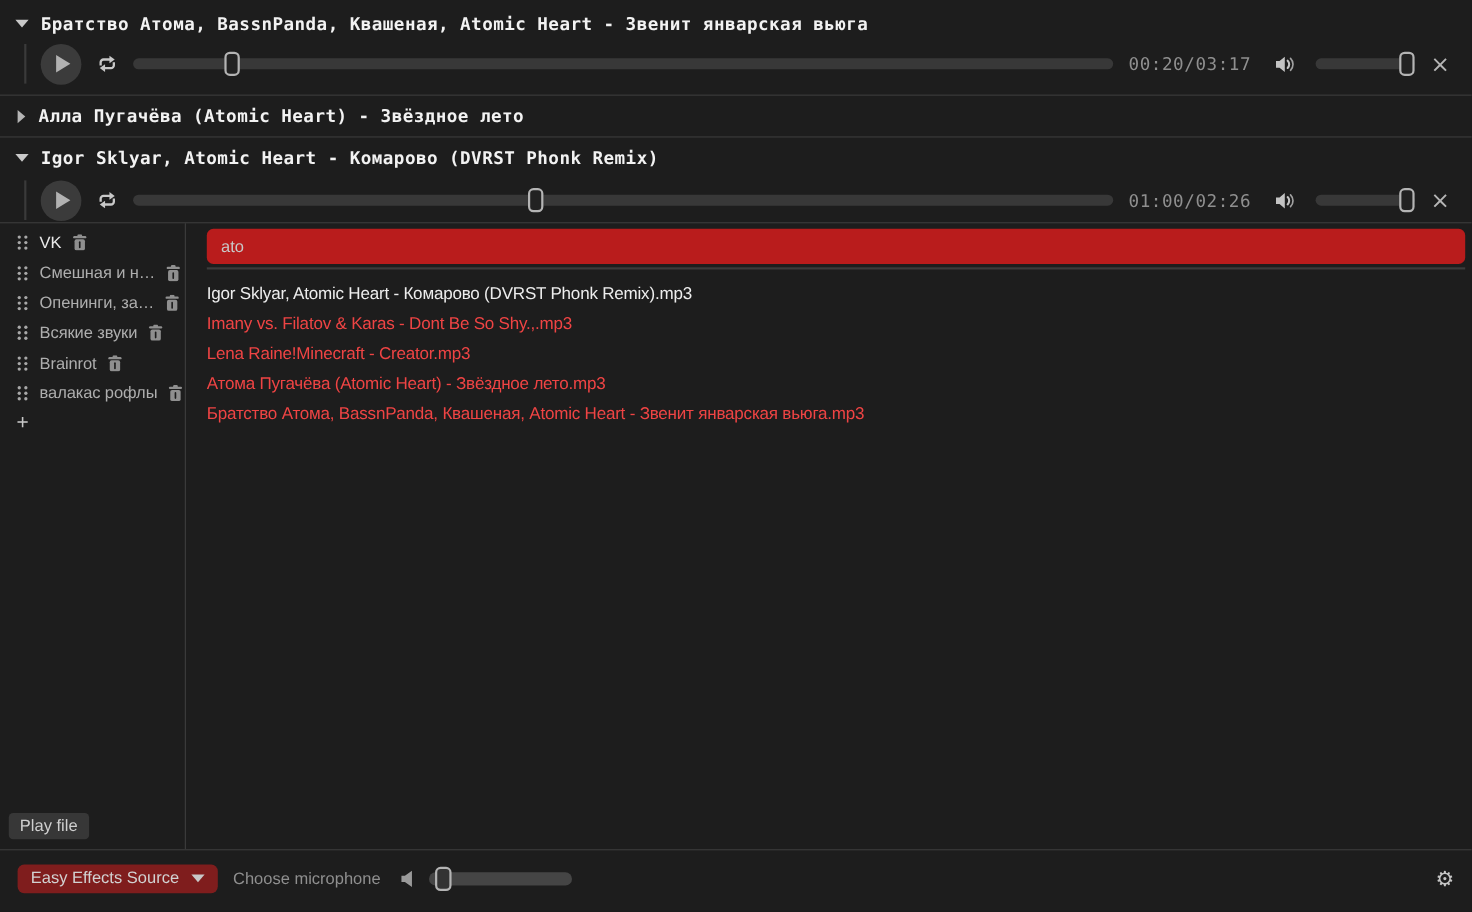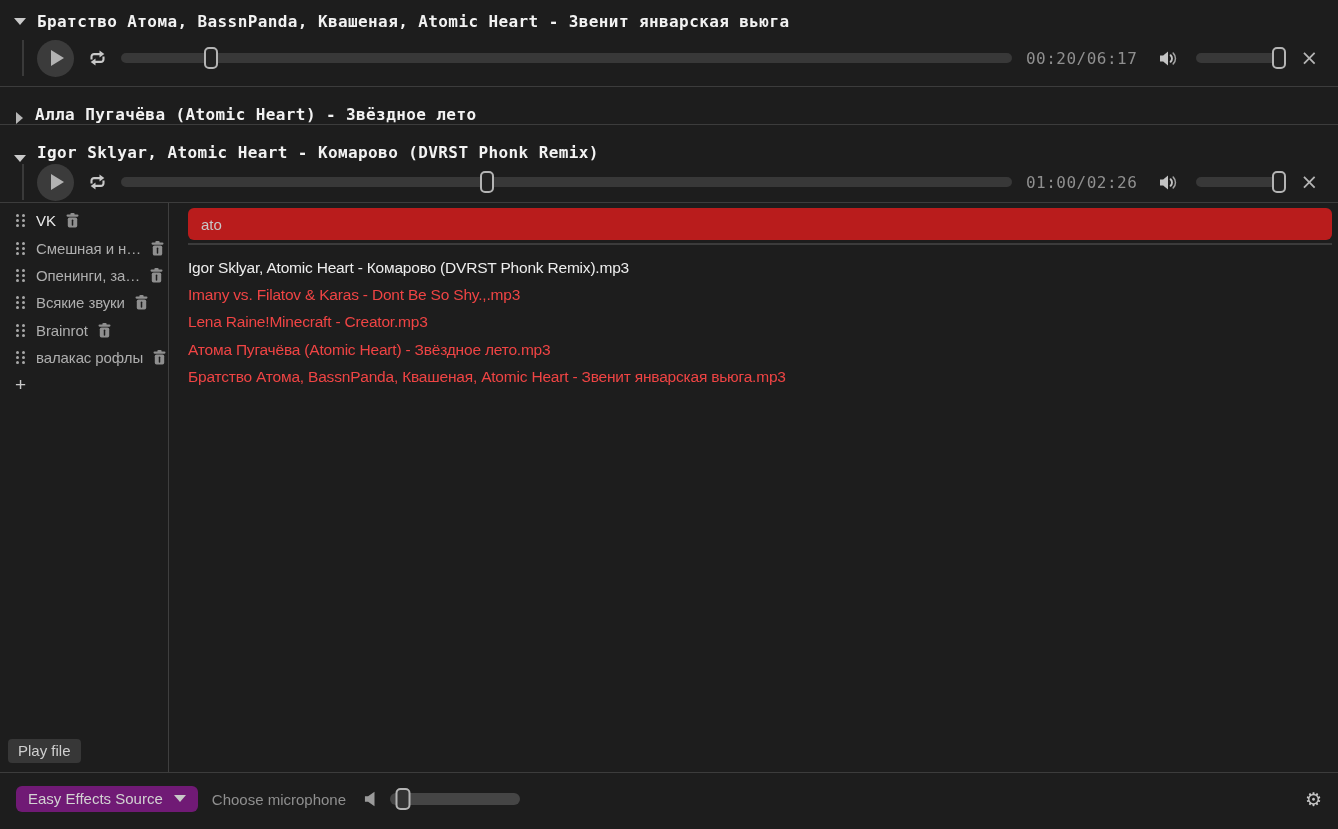--- a/index.html
+++ b/index.html
@@ -9,21 +9,21 @@
     font-family:"Liberation Sans", sans-serif;
     color:#c8c8c8;
     position:relative;
   }
   .mono { font-family:"DejaVu Sans Mono", monospace; }
 
   
   .p-header {
     height:36px; display:flex; align-items:center; padding:6px 0 0 14px; cursor:pointer;
   }
-  .p-header.collapsed { height:37px; padding-top:0;align-items:flex-end; }
+  .p-header.collapsed { height:37px; padding-top:0; }
   .caret-down {
     width:0; height:0; border-left:6px solid transparent; border-right:6px solid transparent;
     border-top:7px solid #c9c9c9; margin-right:11px; flex:0 0 auto;
   }
   .caret-right {
     width:0; height:0; border-top:6px solid transparent; border-bottom:6px solid transparent;
     border-left:7px solid #b5b5b5; margin-right:12px; margin-left:2px; flex:0 0 auto;
   }
   .p-title {
     font-size:16px; font-weight:bold; letter-spacing:0.4px; color:#f2f2f2; white-space:nowrap;
@@ -88,21 +88,21 @@
     height:27.4px; display:flex; align-items:center; font-size:15.5px; letter-spacing:-0.2px;
     color:#ef4444; white-space:nowrap; cursor:pointer;
   }
   .files li.selected { color:#ededed; }
 
   
   .bottombar {
     height:53px; border-top:1px solid #3c3c3c; display:flex; align-items:center; padding:0 16px;
   }
   .source-dd {
-    display:flex; align-items:center; gap:11px; background:#701a75; border:none; border-radius:6px;
+    display:flex; align-items:center; gap:11px; background:#7f1d1d; border:none; border-radius:6px;
     color:#d2d2d2; font-size:15px; padding:4px 12px 5px; cursor:pointer; font-family:inherit;
   }
   .dd-caret {
     width:0; height:0; border-left:6px solid transparent; border-right:6px solid transparent;
     border-top:7px solid #c8c8c8;
   }
   .mic-label { margin-left:14px; font-size:15px; color:#8f8f8f; }
   .muted-icon { margin-left:17px; display:flex; cursor:pointer; }
   .slider.mic { width:130px; height:12px; border-radius:6px; background:#454545; margin-left:13px; flex:0 0 auto; }
   .slider.mic .handle { width:15px; height:22px; background:#333; }
@@ -126,21 +126,21 @@
       <svg width="21" height="20" viewBox="0 0 21 20">
         <path d="M4.5 11.5 V8.7 a2.6 2.6 0 0 1 2.6 -2.6 H13" stroke="#c8c8c8" stroke-width="2.1" fill="none"></path>
         <polygon points="12.5,2.6 17.3,6.1 12.5,9.6" fill="#c8c8c8"></polygon>
         <path d="M16.5 8.5 V11.3 a2.6 2.6 0 0 1 -2.6 2.6 H8" stroke="#c8c8c8" stroke-width="2.1" fill="none"></path>
         <polygon points="8.5,10.4 3.7,13.9 8.5,17.4" fill="#c8c8c8"></polygon>
       </svg>
     </span>
     <div class="slider seek">
       <span class="handle" style="left: 10.1%;"></span>
     </div>
-    <span class="time-label mono">00:20/06:17</span>
+    <span class="time-label mono">00:20/03:17</span>
     <span class="vol-icon">
       <svg width="23" height="19" viewBox="0 0 23 19">
         <path d="M3 6.5 h3.2 L11 2.5 v14 L6.2 12.5 H3 Z" fill="#c3c3c3"></path>
         <path d="M13.6 6.2 a4.6 4.6 0 0 1 0 6.6" stroke="#c3c3c3" stroke-width="1.9" fill="none" stroke-linecap="round"></path>
         <path d="M16.2 4.1 a7.6 7.6 0 0 1 0 10.8" stroke="#c3c3c3" stroke-width="1.5" fill="none" stroke-linecap="round" opacity="0.8"></path>
       </svg>
     </span>
     <div class="slider vol">
       <span class="handle" style="left: 92%;"></span>
     </div>

